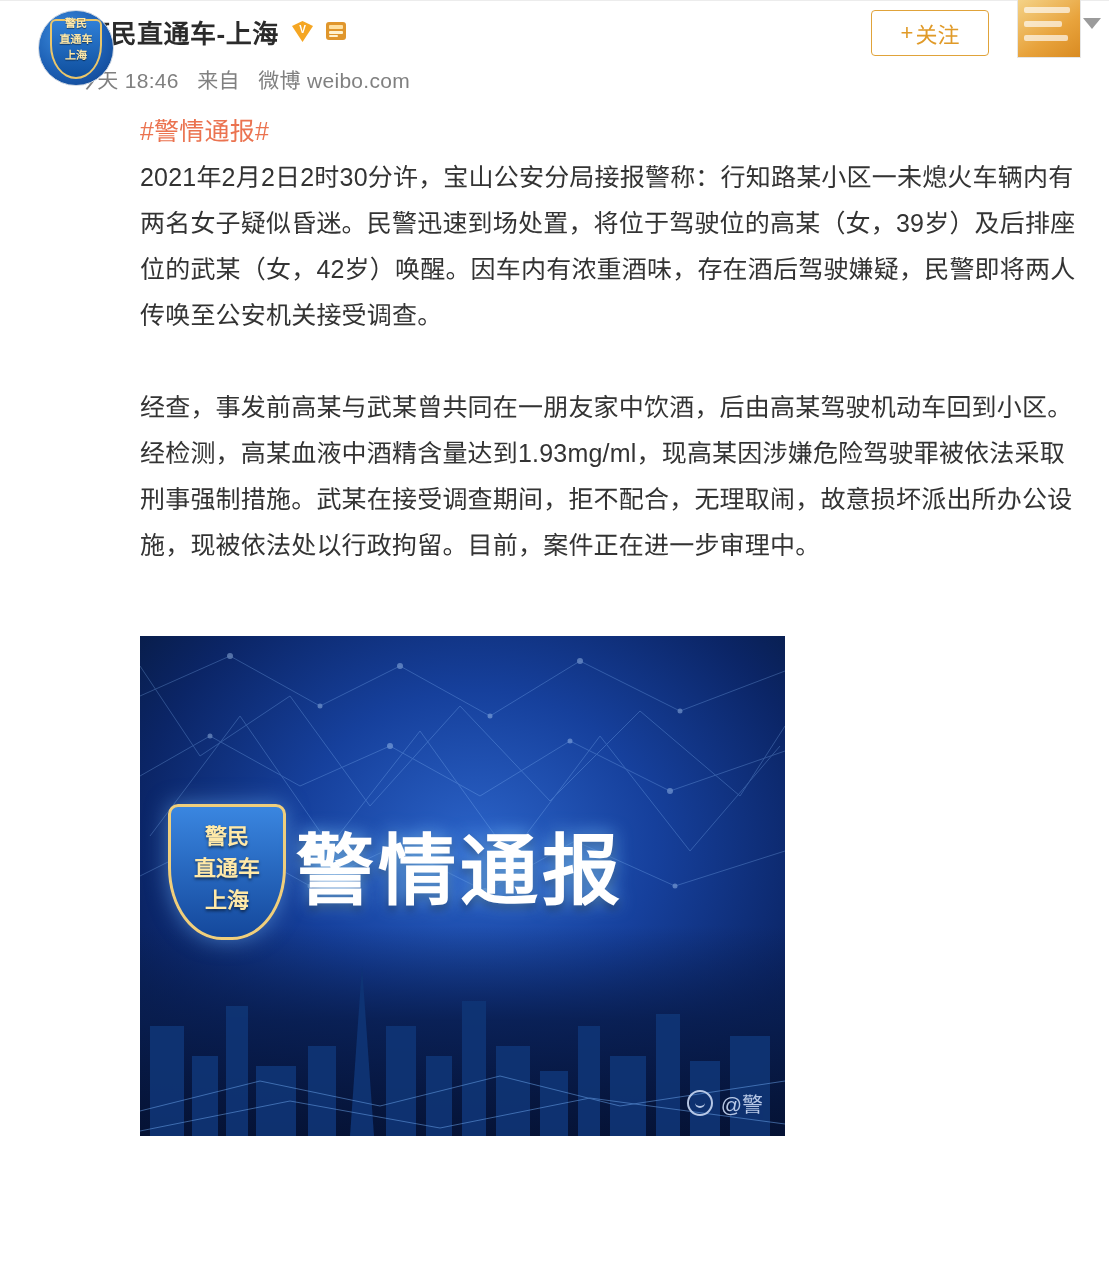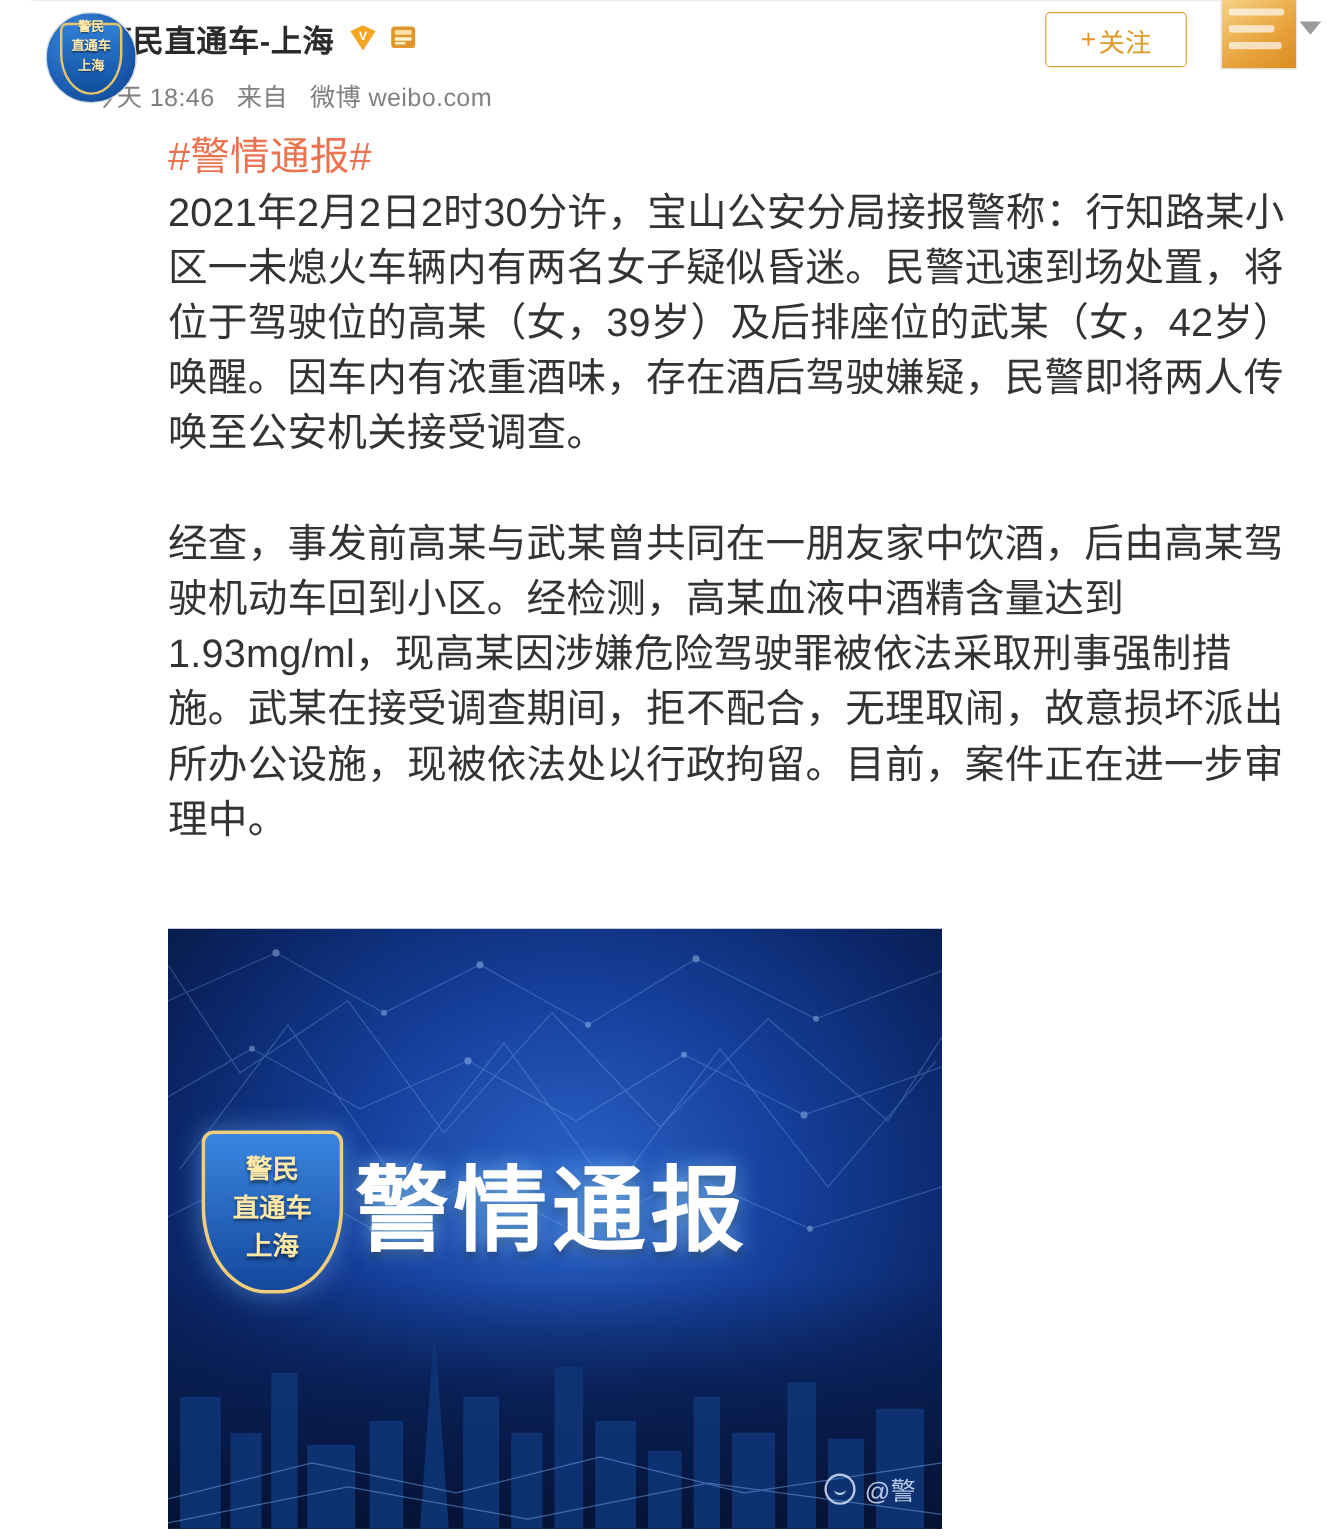--- a/index.html
+++ b/index.html
@@ -9,21 +9,20 @@
     padding: 0;
     background: #ffffff;
     font-family: "Liberation Sans", "DejaVu Sans", sans-serif;
   }
   .page {
     position: relative;
     width: 1109px;
     height: 1280px;
     background: #ffffff;
     overflow: hidden;
-    border-radius: 31px;
   }
 
   
   .post-header {
     position: relative;
     padding: 14px 0 0 0;
   }
   .avatar {
     position: absolute;
     left: 38px;
@@ -145,21 +144,21 @@
     border-left: 9px solid transparent;
     border-right: 9px solid transparent;
     border-top: 11px solid #9b9b9b;
     cursor: pointer;
   }
 
   
   .post-body {
     margin: 14px 30px 0 140px;
     color: #333333;
-    font-size: 33px;
+    font-size: 25px;
     line-height: 46px;
     letter-spacing: .2px;
   }
   .topic {
     color: #eb7350;
     text-decoration: none;
   }
   .post-para { margin: 0; }
   .para-gap { height: 46px; }
 

